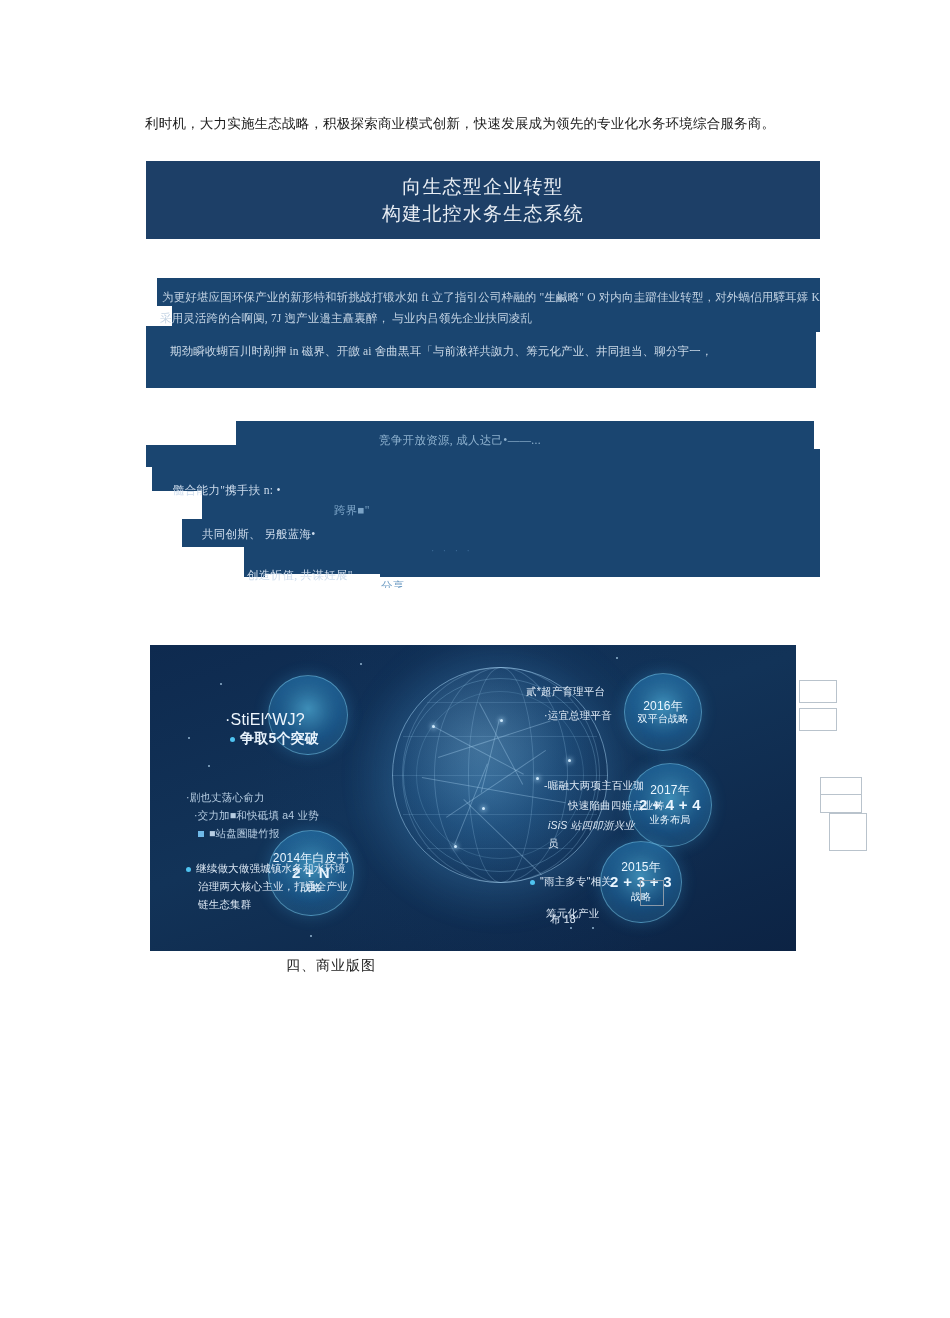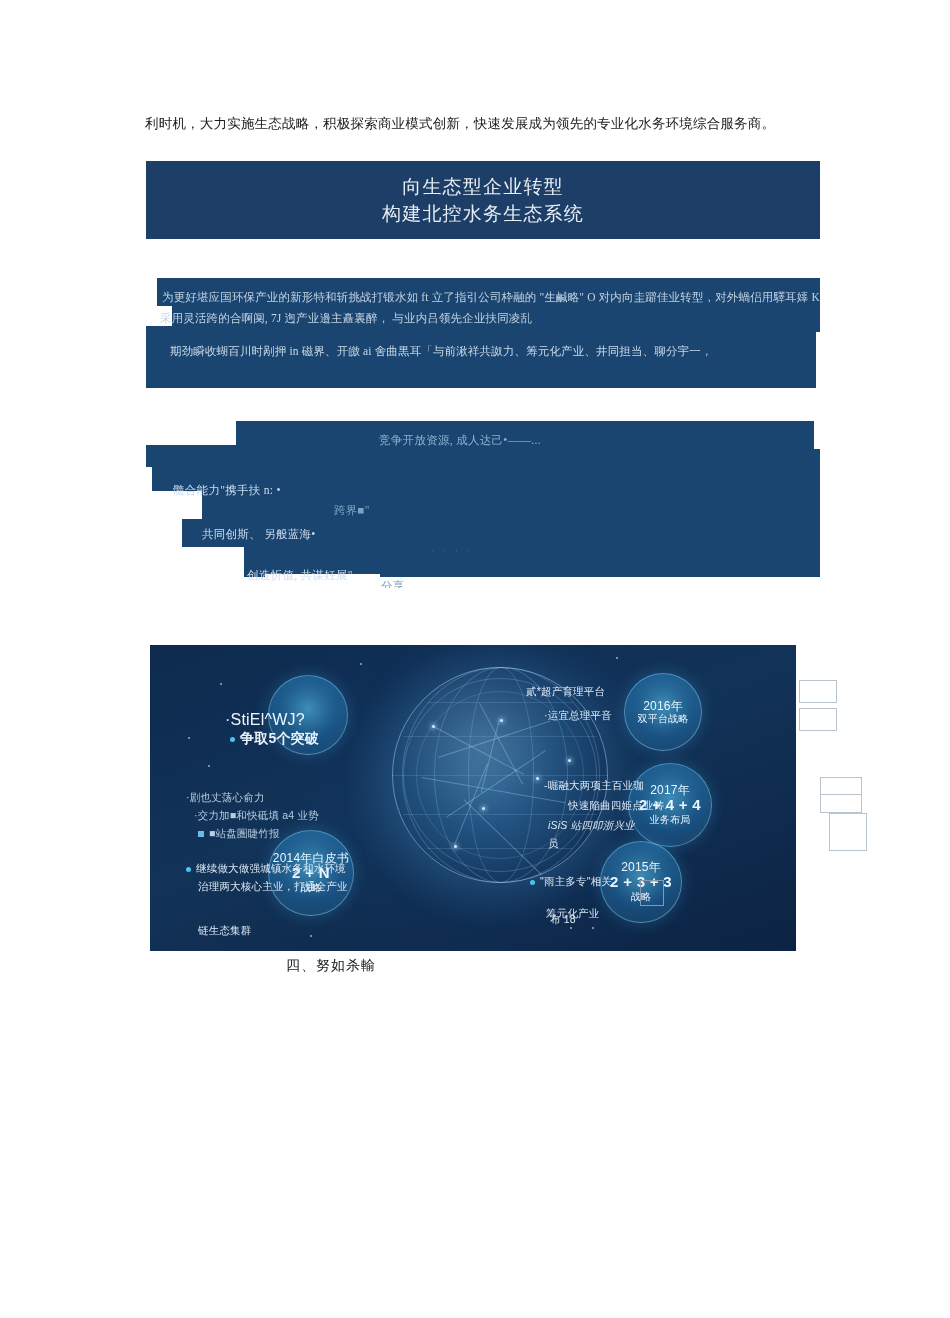--- a/index.html
+++ b/index.html
@@ -282,21 +282,21 @@
     vertical-align: middle;
   }
 
   .lbl-a  { left: 75px;  top: 67px; font-size: 16px; color: #eef6fd; }
   .lbl-a2 { left: 80px;  top: 85px; font-size: 14px; font-weight: bold; color: #e8f3fc; }
   .lbl-b  { left: 36px;  top: 144px; }
   .lbl-b2 { left: 44px;  top: 162px; }
   .lbl-b3 { left: 48px;  top: 180px; }
   .lbl-c  { left: 36px;  top: 215px; }
   .lbl-c2 { left: 48px;  top: 233px; }
-  .lbl-c3 { left: 48px;  top: 251px; margin-top: 26px; }
+  .lbl-c3 { left: 48px;  top: 251px; }
   .lbl-d  { left: 376px; top: 38px; }
   .lbl-d2 { left: 394px; top: 62px; }
   .lbl-e  { left: 394px; top: 132px; }
   .lbl-e2 { left: 398px; top: 152px; margin-left: 20px; }
   .lbl-e3 { left: 398px; top: 172px; font-style: italic; }
   .lbl-e4 { left: 398px; top: 190px; }
   .lbl-f  { left: 380px; top: 228px; }
   .lbl-f2 { left: 396px; top: 260px; text-align: right; }
   .lbl-f3 { left: 400px; top: 266px; }
 
@@ -456,15 +456,15 @@
 
   </div>
 
   <div class="callout-box cb1"></div>
   <div class="callout-box cb2"></div>
   <div class="callout-box cb3"></div>
   <div class="callout-box cb4"></div>
   <div class="callout-box cb5"></div>
   <div class="callout-box cb6"></div>
 
-  <div class="caption">四、努如杀輸</div>
+  <div class="caption">四、商业版图</div>
 
 </div>
 
 </body></html>

